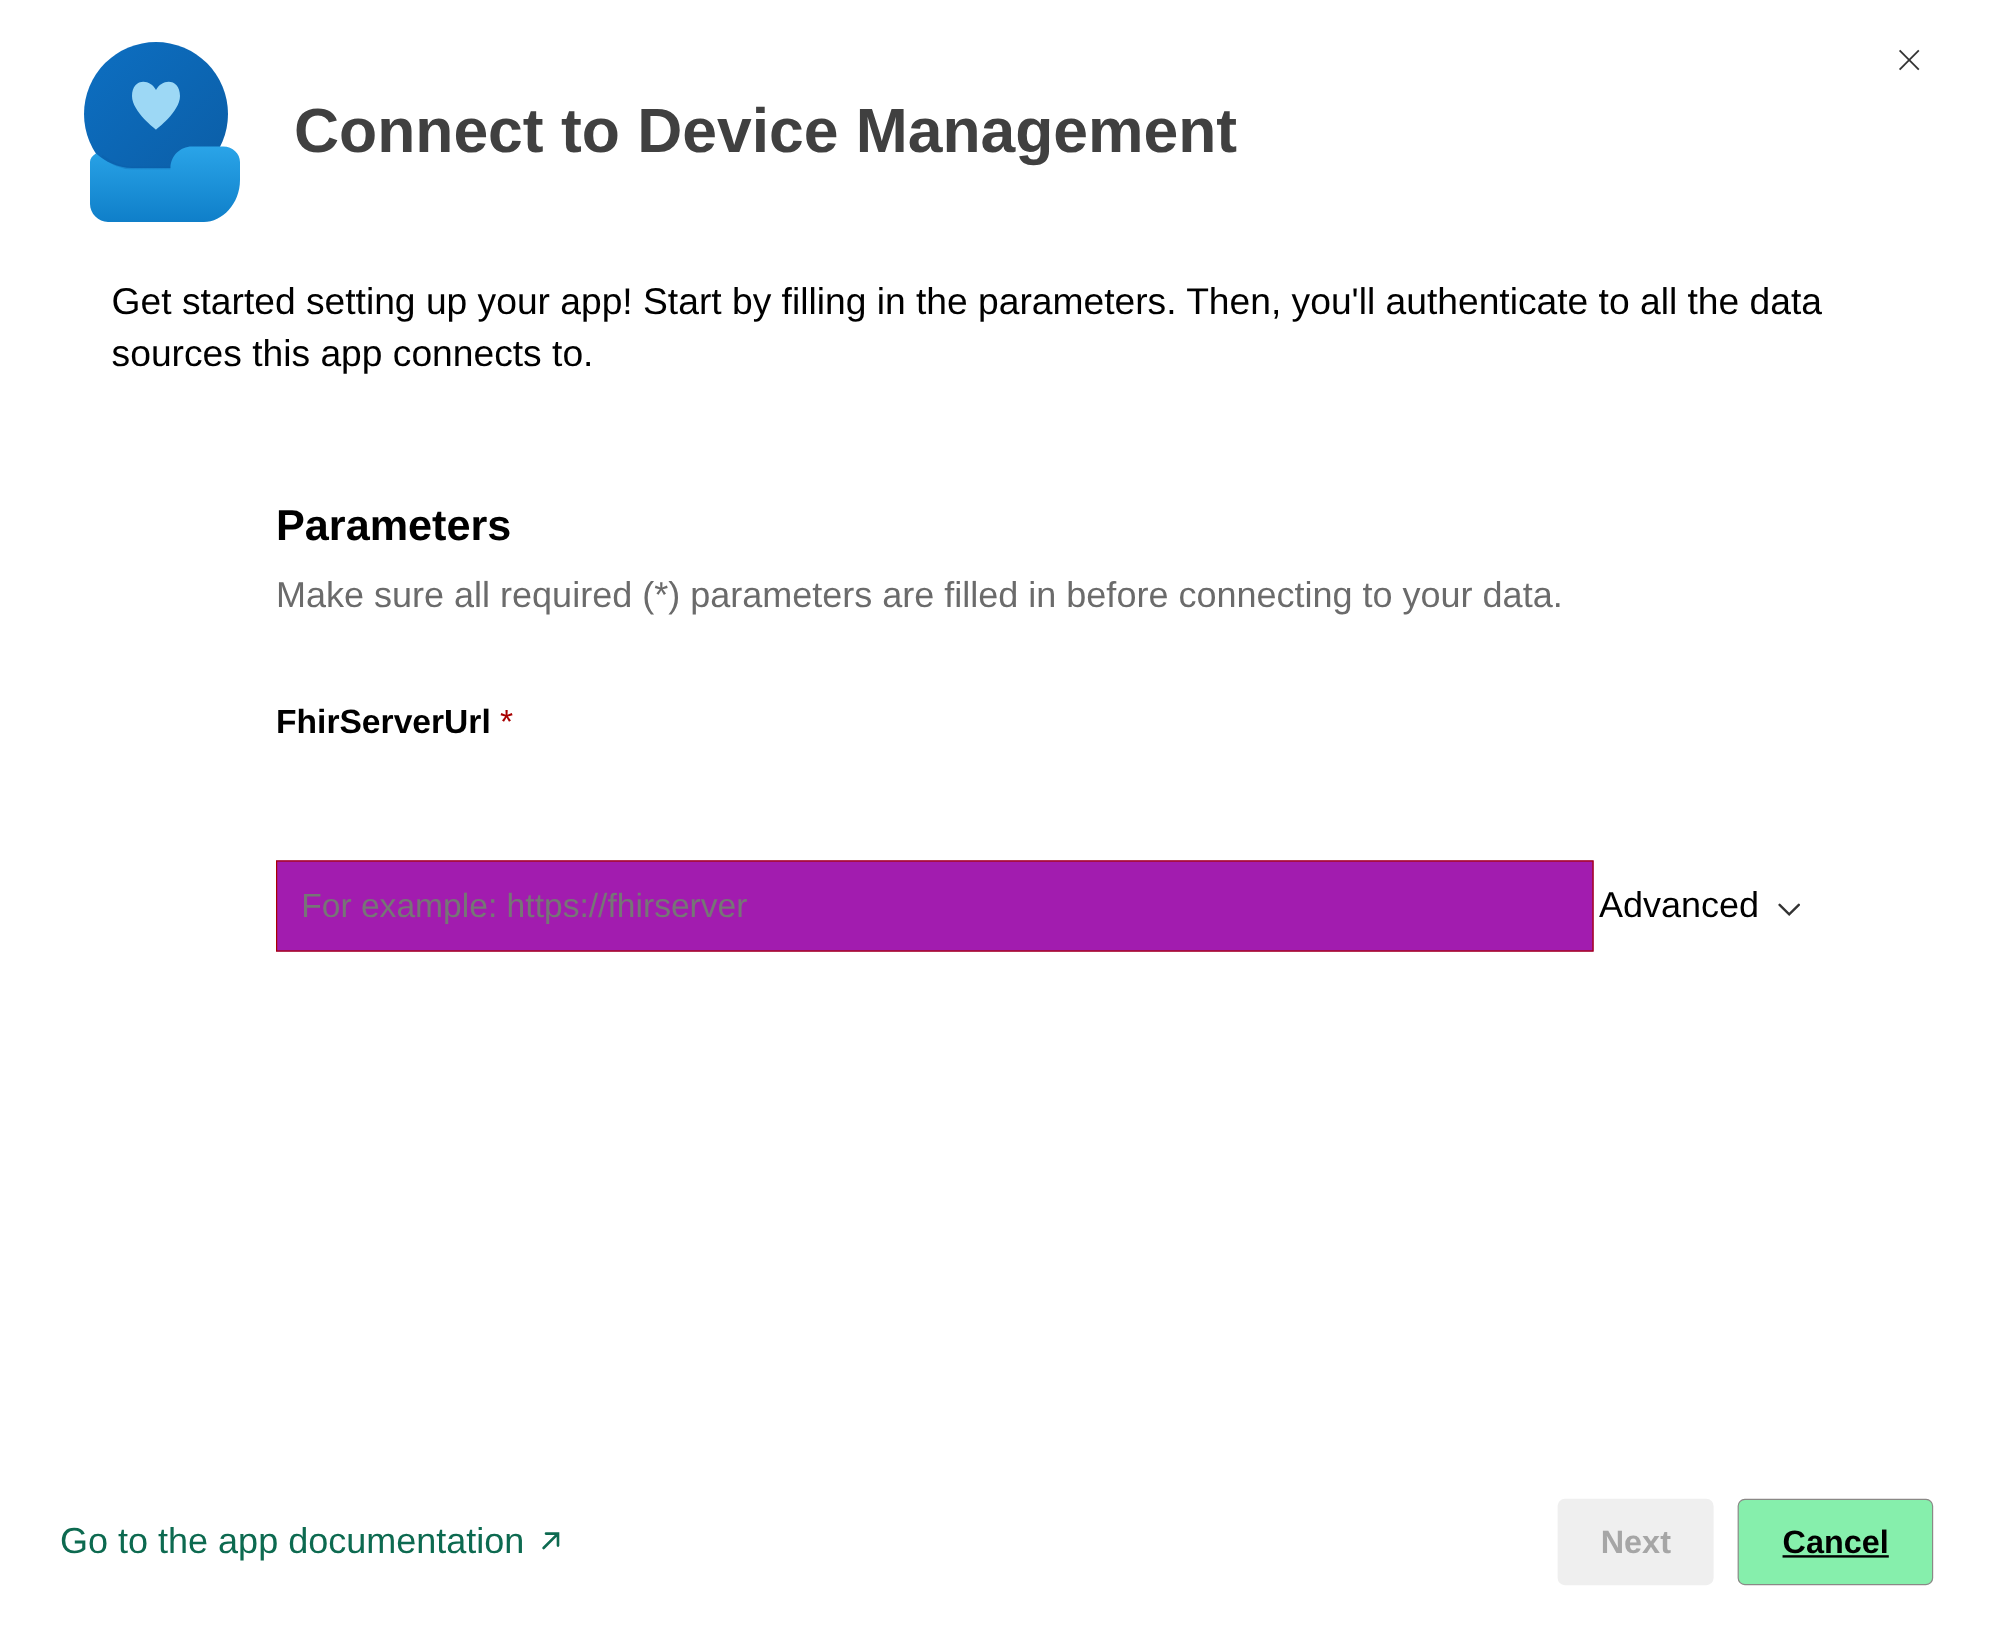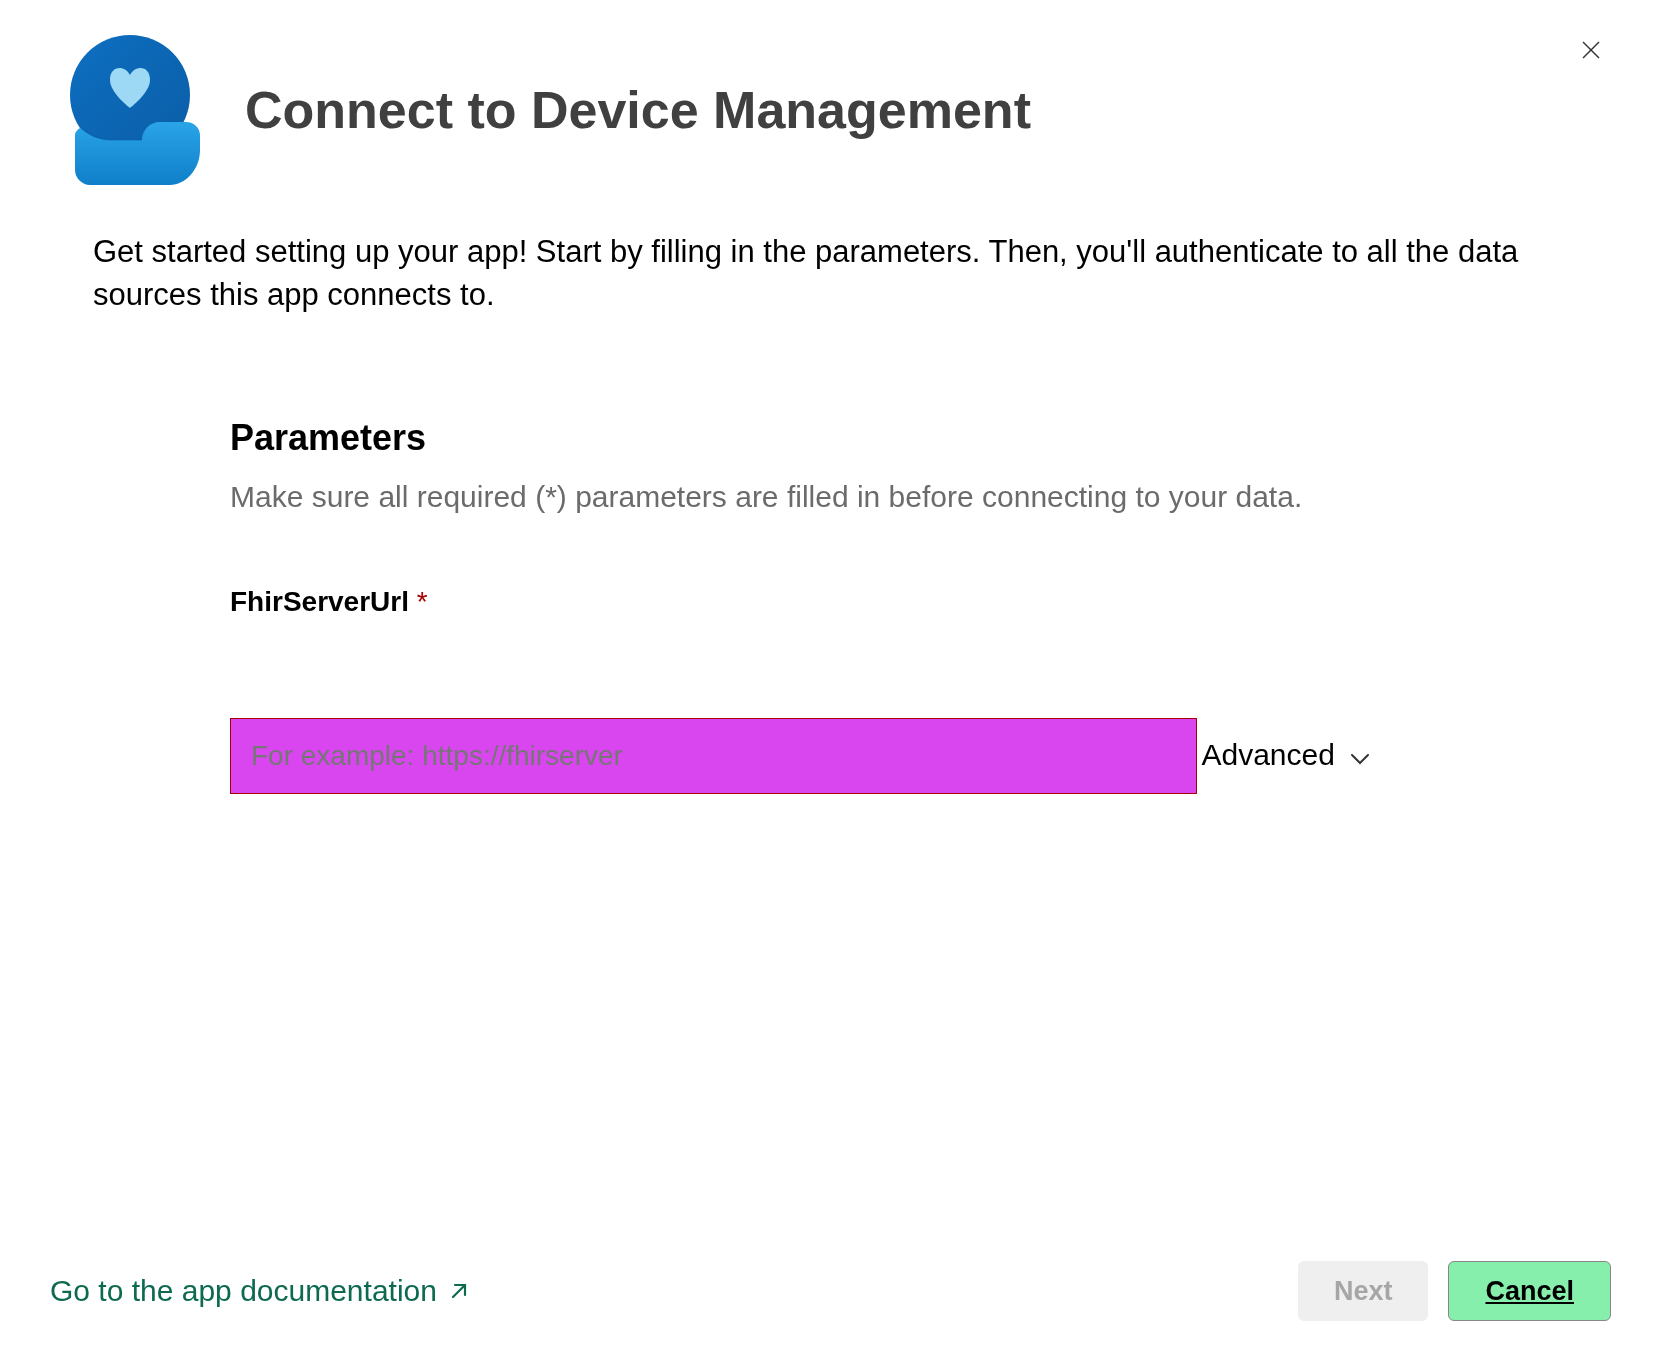--- a/index.html
+++ b/index.html
@@ -74,28 +74,28 @@
       font-size: 28px;
       font-weight: 600;
       color: #000;
       display: block;
     }
     .required-mark {
       color: #a80000;
       font-weight: 400;
     }
     .text-input {
-      width: 967px;
+      width: 1098px;
       height: 76px;
       border: 1.5px solid #a80000;
       padding: 0 20px;
       font-size: 28px;
       font-family: inherit;
       color: #000;
-      background: #d946ef;
+      background: #a21caf;
     }
     .text-input::placeholder {
       color: #767676;
     }
     .advanced-toggle {
       display: inline-flex;
       align-items: center;
       gap: 15px;
       font-size: 30px;
       color: #000;
@@ -128,21 +128,21 @@
       cursor: pointer;
     }
     .external-icon {
       display: inline-block;
     }
     .footer-buttons {
       display: flex;
       gap: 20px;
     }
     .btn {
-      height: 60px;
+      height: 72px;
       padding: 0 36px;
       font-size: 27px;
       font-family: inherit;
       font-weight: 600;
       border-radius: 6px;
       cursor: pointer;
     }
     .btn-next {
       background: #efefef;
       border: none;

